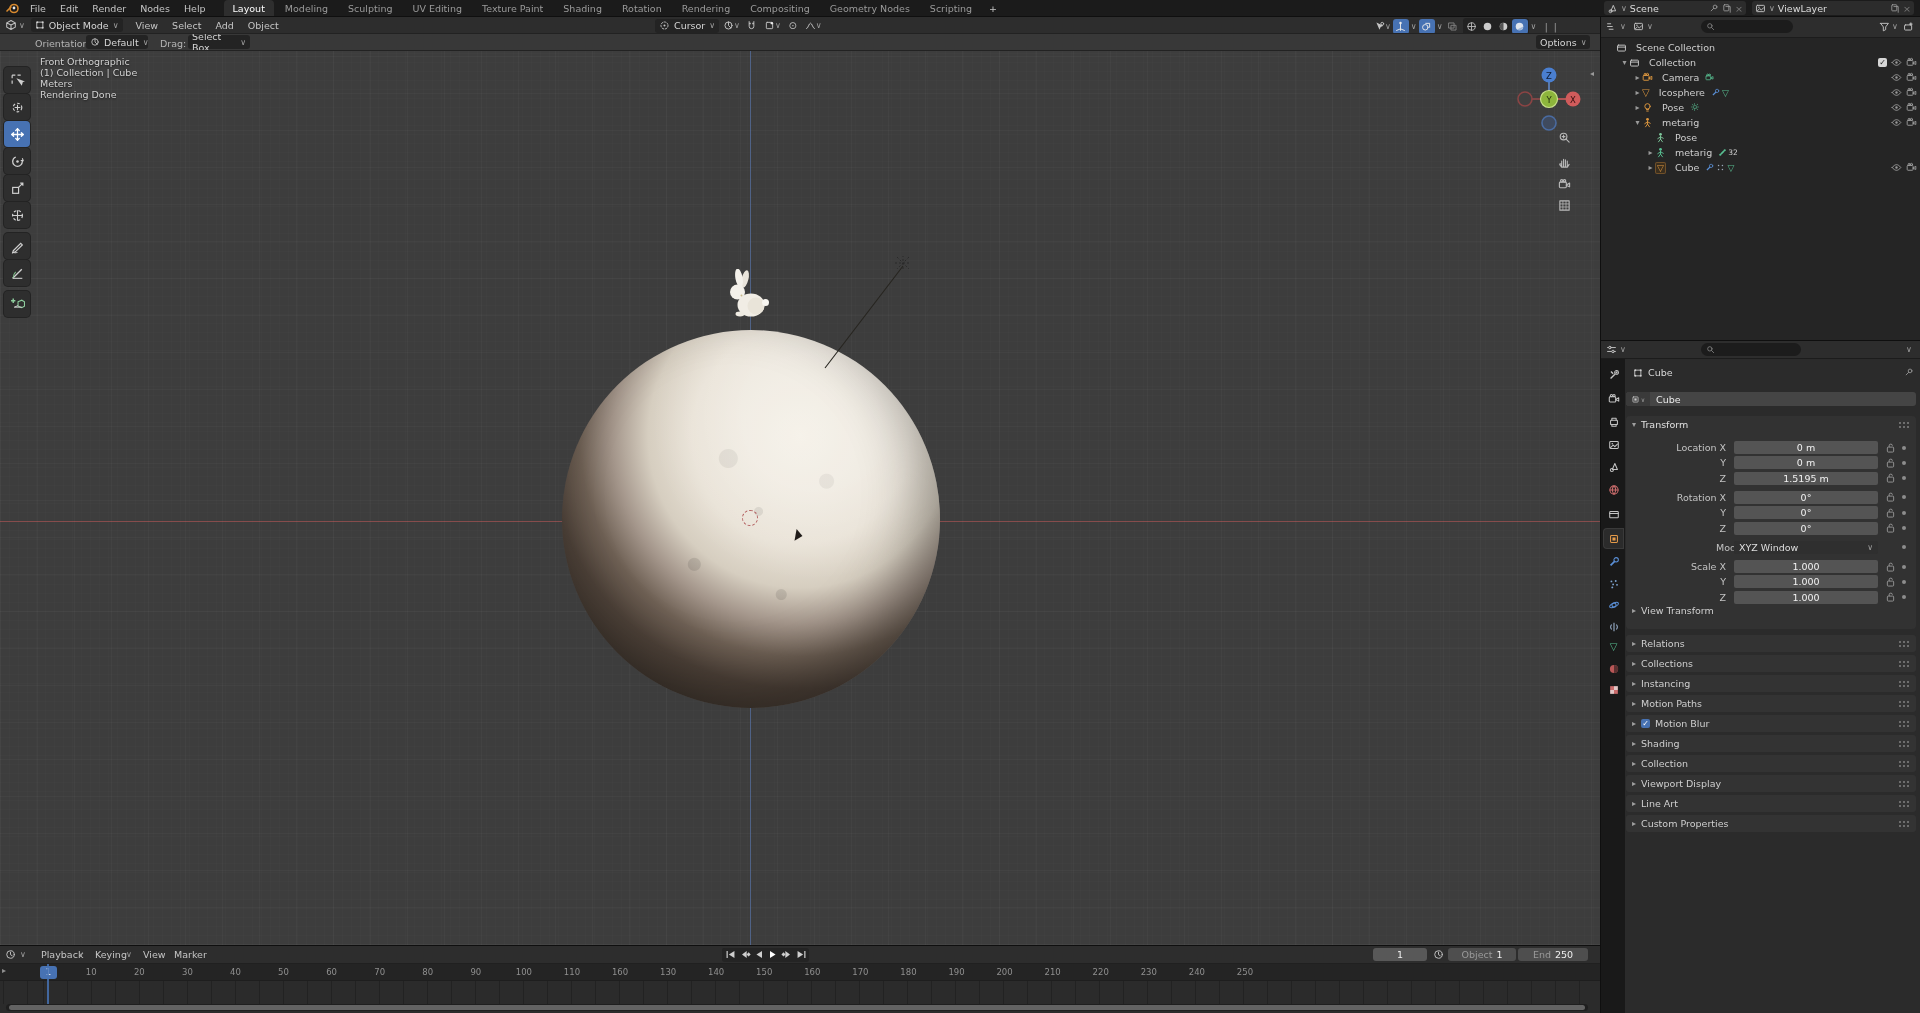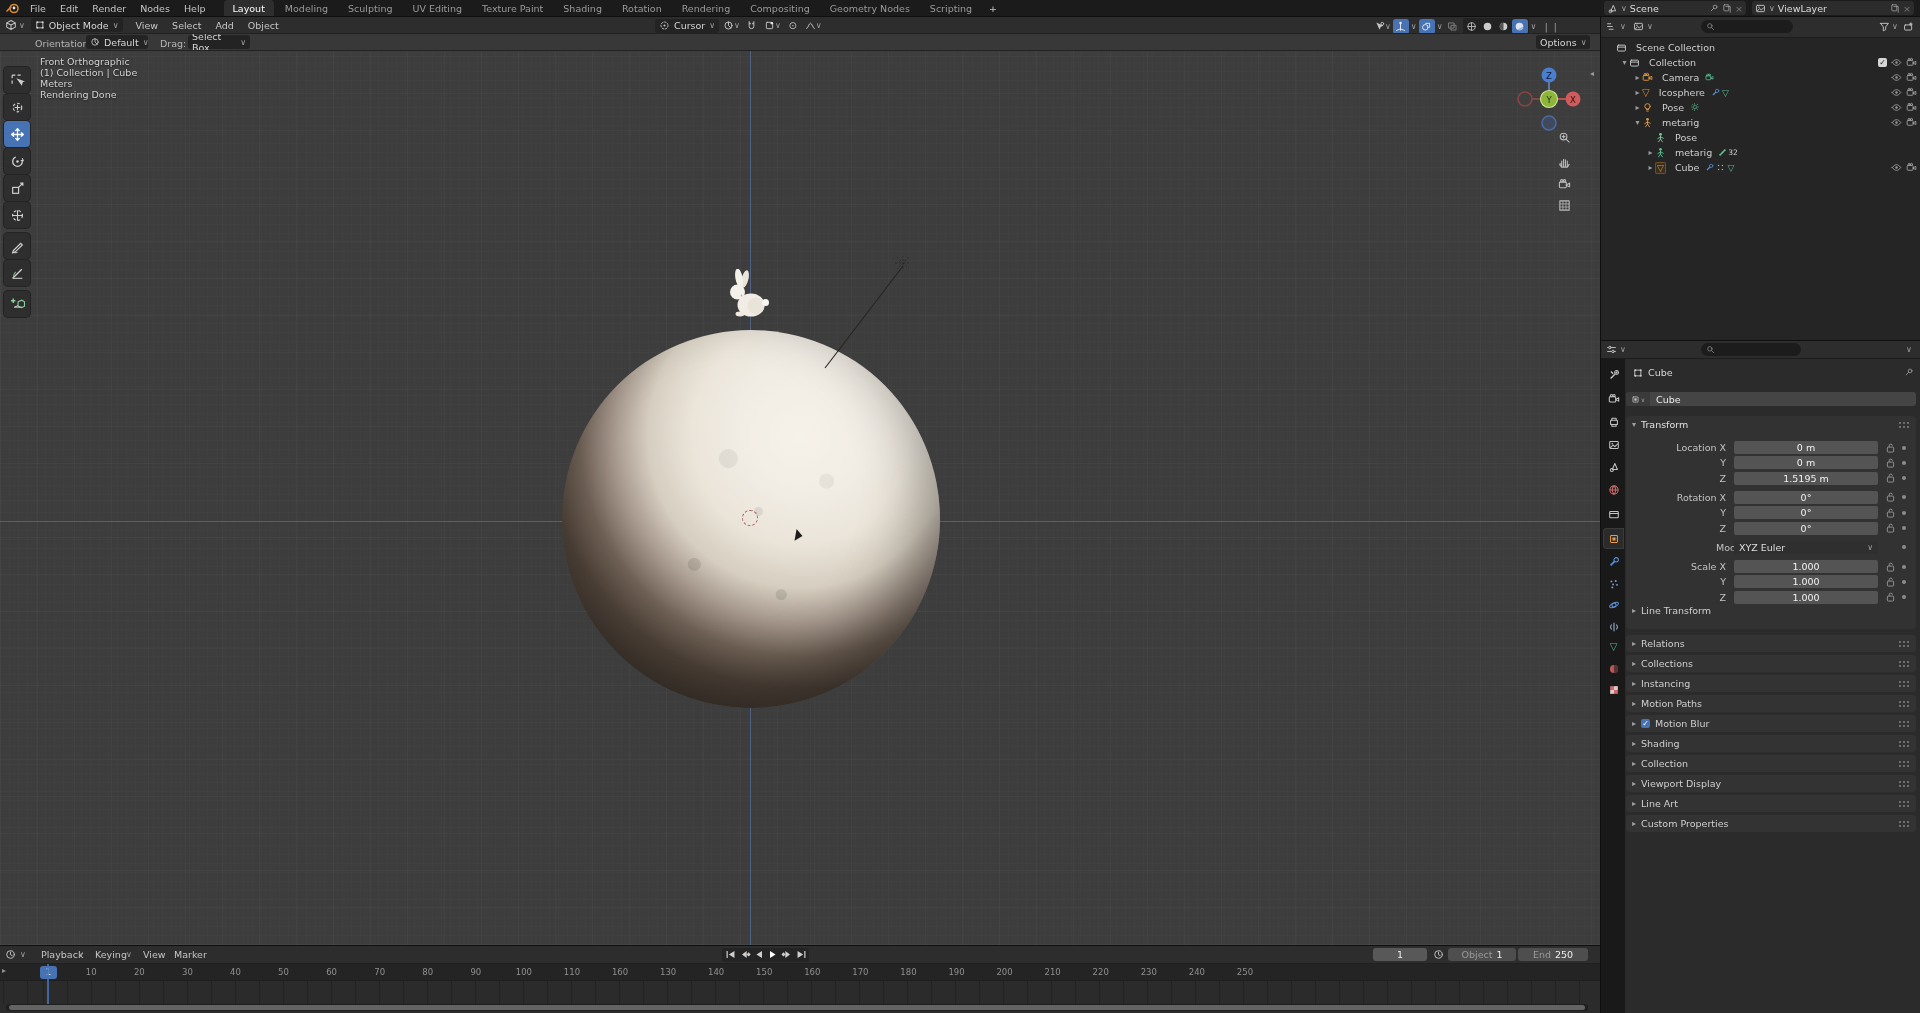--- a/index.html
+++ b/index.html
@@ -983,21 +983,21 @@
               <svg width="9" height="10" viewBox="0 0 10 11">
                 <rect x="1.5" y="4.5" width="7" height="5.5" rx="1" stroke="#9a9a9a" fill="none"></rect>
                 <path d="M3.5 4.5V3a1.8 1.8 0 0 1 3.6 0" stroke="#9a9a9a" fill="none"></path>
               </svg>
             </span>
             <span style="position:absolute;left:276px;width:4px;height:4px;border-radius:50%;background:#8d8d8d"></span>
           </div>
           <div class="panel-row" style="top: 124.8px; left: 0px; width: 290px;">
             <span class="plabel" style="left:16px;width:100px">Mode</span>
             <div class="pfield dropdown" style="left:108px;width:144px">
-              <span>XYZ Euler</span>
+              <span>XYZ Window</span>
               <span class="caret">∨</span>
             </div>
             <span style="position:absolute;left:276px;width:4px;height:4px;border-radius:50%;background:#8d8d8d"></span>
           </div>
           <div class="panel-row" style="top: 144.1px; left: 0px; width: 290px;">
             <span class="plabel" style="left:0;width:100px">Scale X</span>
             <div class="pfield" style="left:108px;width:144px">1.000</div>
             <span class="icon" style="position:absolute;left:260px">
               <svg width="9" height="10" viewBox="0 0 10 11">
                 <rect x="1.5" y="4.5" width="7" height="5.5" rx="1" stroke="#9a9a9a" fill="none"></rect>
@@ -1024,21 +1024,21 @@
               <svg width="9" height="10" viewBox="0 0 10 11">
                 <rect x="1.5" y="4.5" width="7" height="5.5" rx="1" stroke="#9a9a9a" fill="none"></rect>
                 <path d="M3.5 4.5V3a1.8 1.8 0 0 1 3.6 0" stroke="#9a9a9a" fill="none"></path>
               </svg>
             </span>
             <span style="position:absolute;left:276px;width:4px;height:4px;border-radius:50%;background:#8d8d8d"></span>
           </div>
         </div>
       <div style="position:absolute;left:6px;top:189px;display:flex;gap:5px;align-items:center">
         <span class="caret">▸</span>
-        <span style="color:#cfcfcf">Line Transform</span>
+        <span style="color:#cfcfcf">View Transform</span>
       </div>
     </div>
 
     <div id="prop-panels">
         <div class="collapsed" style="top: 294px;">
           <span class="caret">▸</span>
           <span>Relations</span>
           <span class="drag-dots"></span>
         </div>
         <div class="collapsed" style="top: 314px;">

